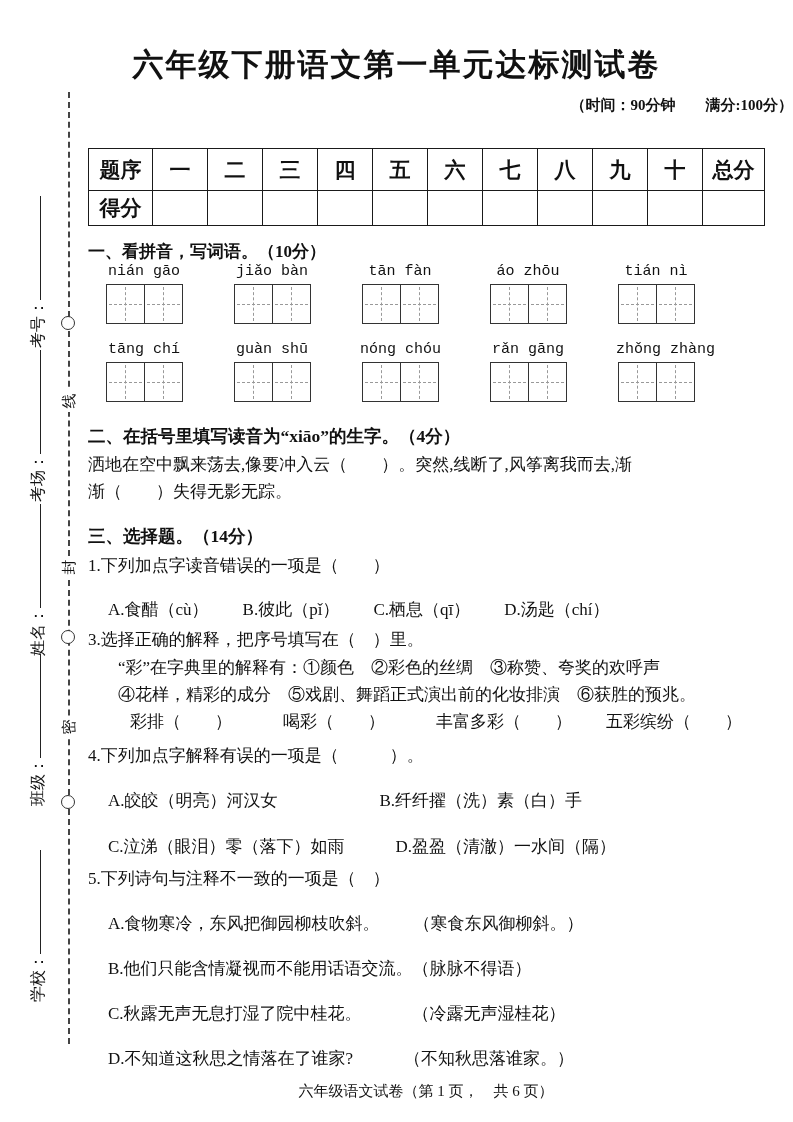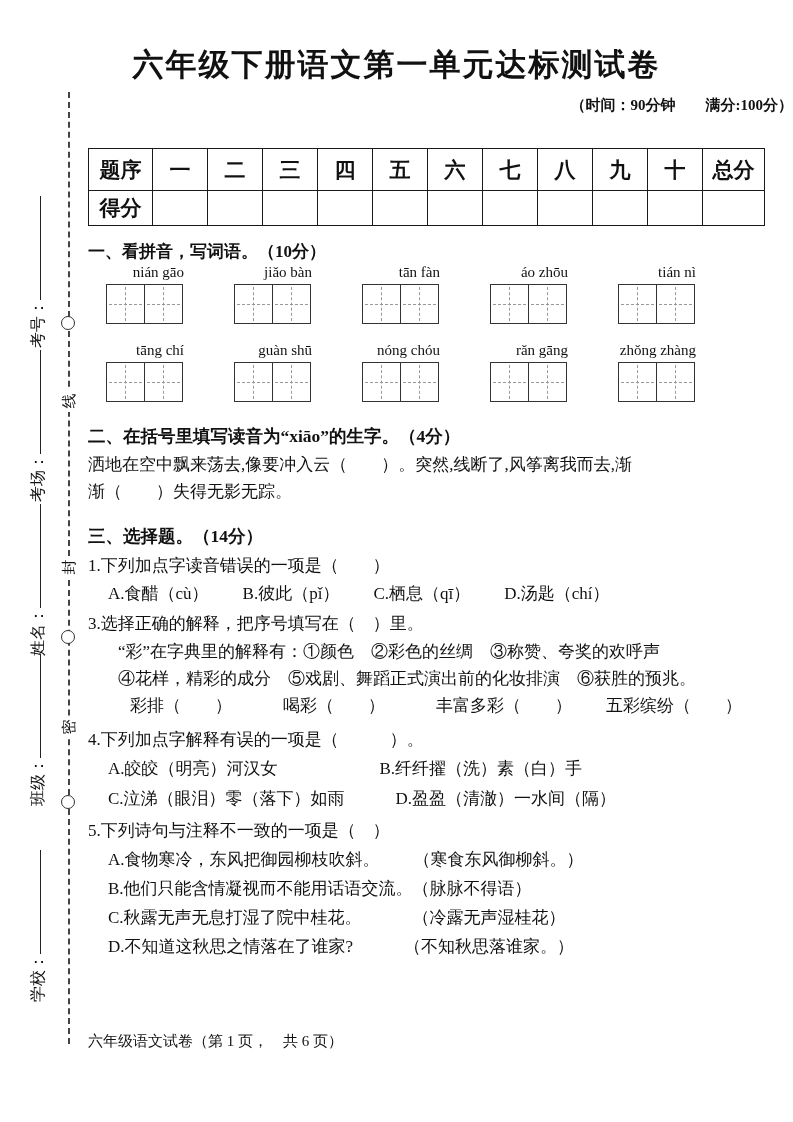--- a/index.html
+++ b/index.html
@@ -28,41 +28,41 @@
               table-layout:fixed;width:676px;}
   table.score td{border:1.5px solid #1a1a1a;text-align:center;vertical-align:middle;
                  font-size:21px;font-weight:700;height:41px;padding:0;}
   table.score tr.r2 td{height:34px;font-weight:700;}
 
   
   .sec1-h{position:absolute;left:88px;top:240px;font-size:17px;font-weight:700;}
   .pyrow{position:absolute;left:104px;width:592px;display:flex;justify-content:space-between;}
   .pyrow1{top:262px;} .pyrow2{top:340px;}
   .pygroup{width:80px;}
-  .pylabel{height:20px;line-height:20px;text-align:right;font-size:15px;white-space:nowrap;}
+  .pylabel{height:20px;line-height:20px;text-align:center;font-size:15px;white-space:nowrap;font-family:Liberation Mono, monospace;}
   .pyboxes{display:flex;justify-content:center;margin-top:2px;}
   .pzbox{width:39px;height:40px;border:1px solid #333;position:relative;box-sizing:border-box;background:#fff;}
   .pzbox + .pzbox{margin-left:-1px;}
   .pzbox::before{content:"";position:absolute;left:50%;top:2px;bottom:2px;border-left:1px dashed #999;}
   .pzbox::after{content:"";position:absolute;top:50%;left:2px;right:2px;border-top:1px dashed #999;}
 
   
   .flow{position:absolute;left:88px;top:421px;width:682px;font-size:17px;}
   .hsec{font-weight:700;font-size:17.5px;line-height:30px;white-space:pre-wrap;}
   .line{line-height:27px;white-space:pre-wrap;}
   .ind{padding-left:34px;}
-  .opt{padding-left:20px;}
+  .opt{padding-left:20px;margin-top:16px;}
   .opt2{padding-left:30px;}
   .opt3{padding-left:42px;}
   .lh33{line-height:33px;}
   .lh30{line-height:30px;}
   .lh29{line-height:29px;}
   .mt16{margin-top:16px;} .mt6{margin-top:6px;} .mt4{margin-top:4px;} .mt2{margin-top:2px;}
 
-  .footer{position:absolute;left:88px;width:676px;top:1032px;font-size:15px;}
+  .footer{position:absolute;left:88px;width:676px;top:1082px;text-align:center;font-size:15px;}
 </style>
 </head>
 <body>
 
 <div class="page">
 
   <div class="seal-line"></div>
   <div class="seal-circle" style="top:316px"></div>
   <div class="seal-circle" style="top:630px"></div>
   <div class="seal-circle" style="top:795px"></div>

